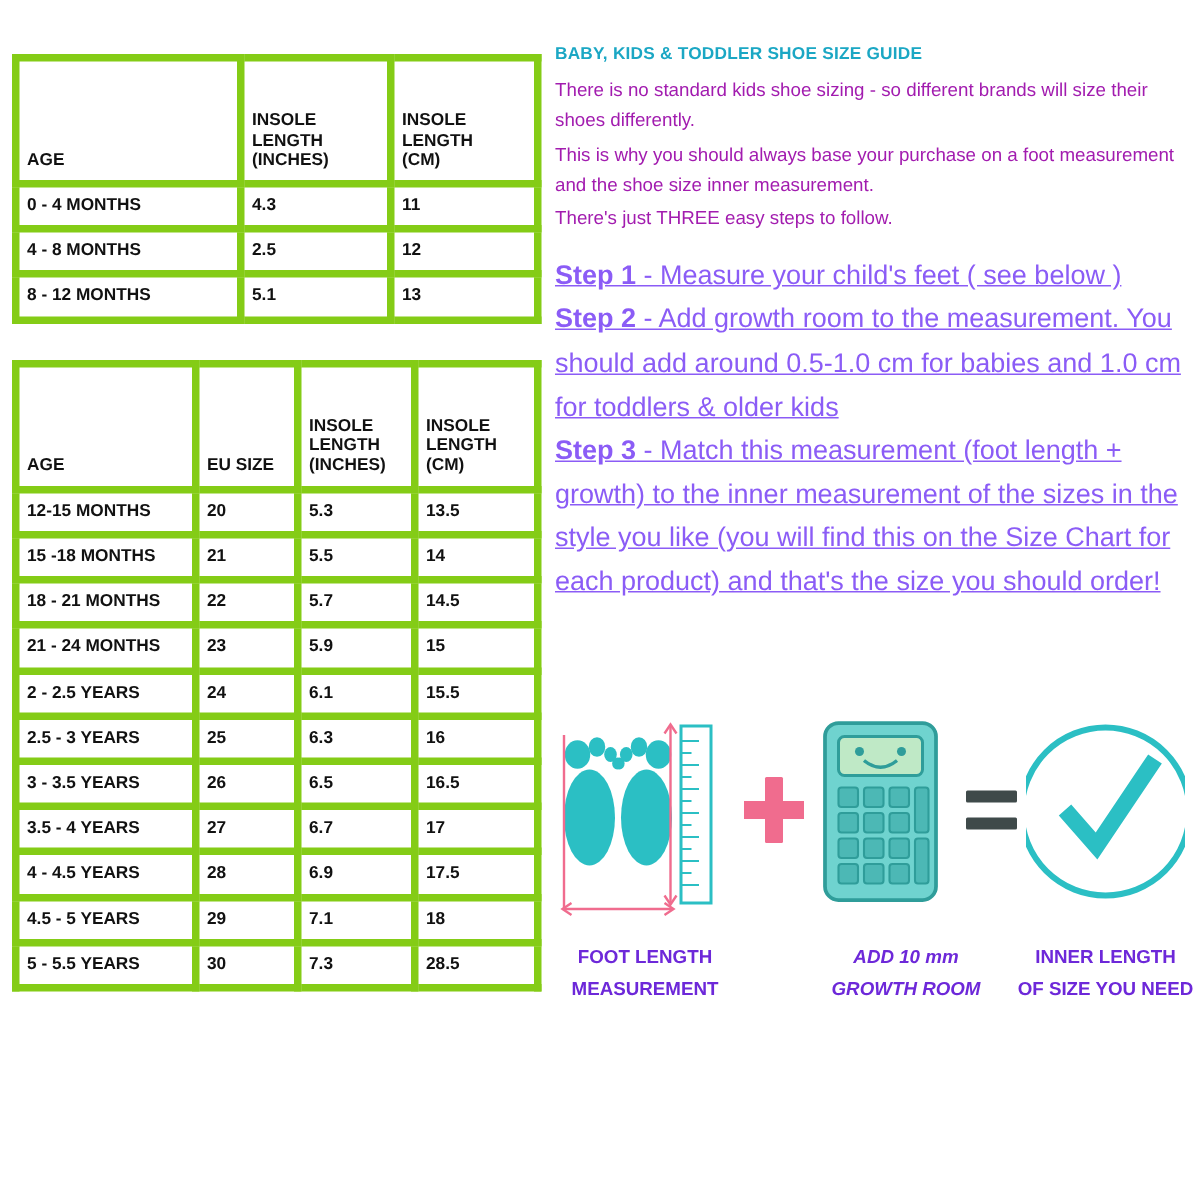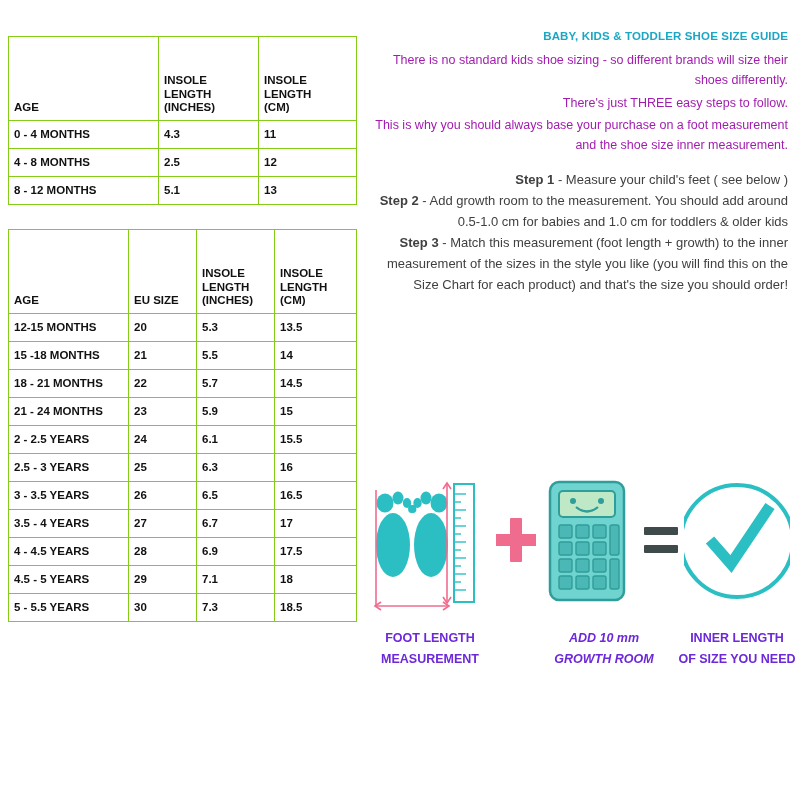--- a/index.html
+++ b/index.html
@@ -24,21 +24,21 @@
     top: 36px;
     width: 348px;
   }
   table.size-table {
     width: 348px;
     border-collapse: collapse;
     table-layout: fixed;
     background: #fff;
   }
   table.size-table td, table.size-table th {
-    border: 1px solid #84cc16;
+    border: 5px solid #84cc16;
     font-size: 11.5px;
     font-weight: bold;
     padding: 6px 5px;
     line-height: 1.15;
     vertical-align: middle;
     height: 28px;
     margin-left: 28px;
   }
   table.size-table th {
     text-align: left;
@@ -62,43 +62,43 @@
   table.t2 col.c1 { width: 68px; }
   table.t2 col.c2 { width: 78px; }
   table.t2 col.c3 { width: 82px; }
 
   
   .right-col {
     position: absolute;
     left: 370px;
     top: 30px;
     width: 418px;
-    text-align: right;
   }
   .guide-title {
     color: #1ba7c4;
     font-size: 11.5px;
     font-weight: bold;
     letter-spacing: 0.15px;
     margin-bottom: 8px;
   }
   .guide-para {
     font-size: 12.5px;
     line-height: 1.62;
     color: #a21caf;
     margin: 0 0 2px 0;
   }
   .steps {
     margin-top: 14px;
   }
   .step-line {
-    font-size: 13px;
+    font-size: 18px;
     line-height: 1.62;
-    color: #404040;
+    color: #8b5cf6;
     margin: 0;
+    text-decoration: underline;
   }
   .step-line b { font-weight: bold; }
 
   
   .icon-row {
     position: absolute;
     left: 368px;
     top: 460px;
     width: 422px;
     height: 250px;
@@ -253,31 +253,31 @@
         <tr>
           <td>4.5 - 5 YEARS</td>
           <td class="num">29</td>
           <td class="num">7.1</td>
           <td class="num">18</td>
         </tr>
         <tr>
           <td>5 - 5.5 YEARS</td>
           <td class="num">30</td>
           <td class="num">7.3</td>
-          <td class="num">18.5</td>
+          <td class="num">28.5</td>
         </tr>
       </tbody>
     </table>
   </div>
 
   <div class="right-col">
     <div class="guide-title">BABY, KIDS &amp; TODDLER SHOE SIZE GUIDE</div>
     <p class="guide-para">There is no standard kids shoe sizing - so different brands will size their shoes differently.</p>
+    <p class="guide-para">This is why you should always base your purchase on a foot measurement and the shoe size inner measurement.</p>
     <p class="guide-para">There's just THREE easy steps to follow.</p>
-    <p class="guide-para">This is why you should always base your purchase on a foot measurement and the shoe size inner measurement.</p>
 
     <div class="steps">
       <p class="step-line"><b>Step 1</b><span> - Measure your child's feet ( see below )</span></p>
       <p class="step-line"><b>Step 2</b><span> - Add growth room to the measurement. You should add around 0.5-1.0 cm for babies and 1.0 cm for toddlers &amp; older kids</span></p>
       <p class="step-line"><b>Step 3</b><span> - Match this measurement (foot length + growth) to the inner measurement of the sizes in the style you like (you will find this on the Size Chart for each product) and that's the size you should order!</span></p>
     </div>
   </div>
 
   <div class="icon-row">
     <div class="icon-graphics">

